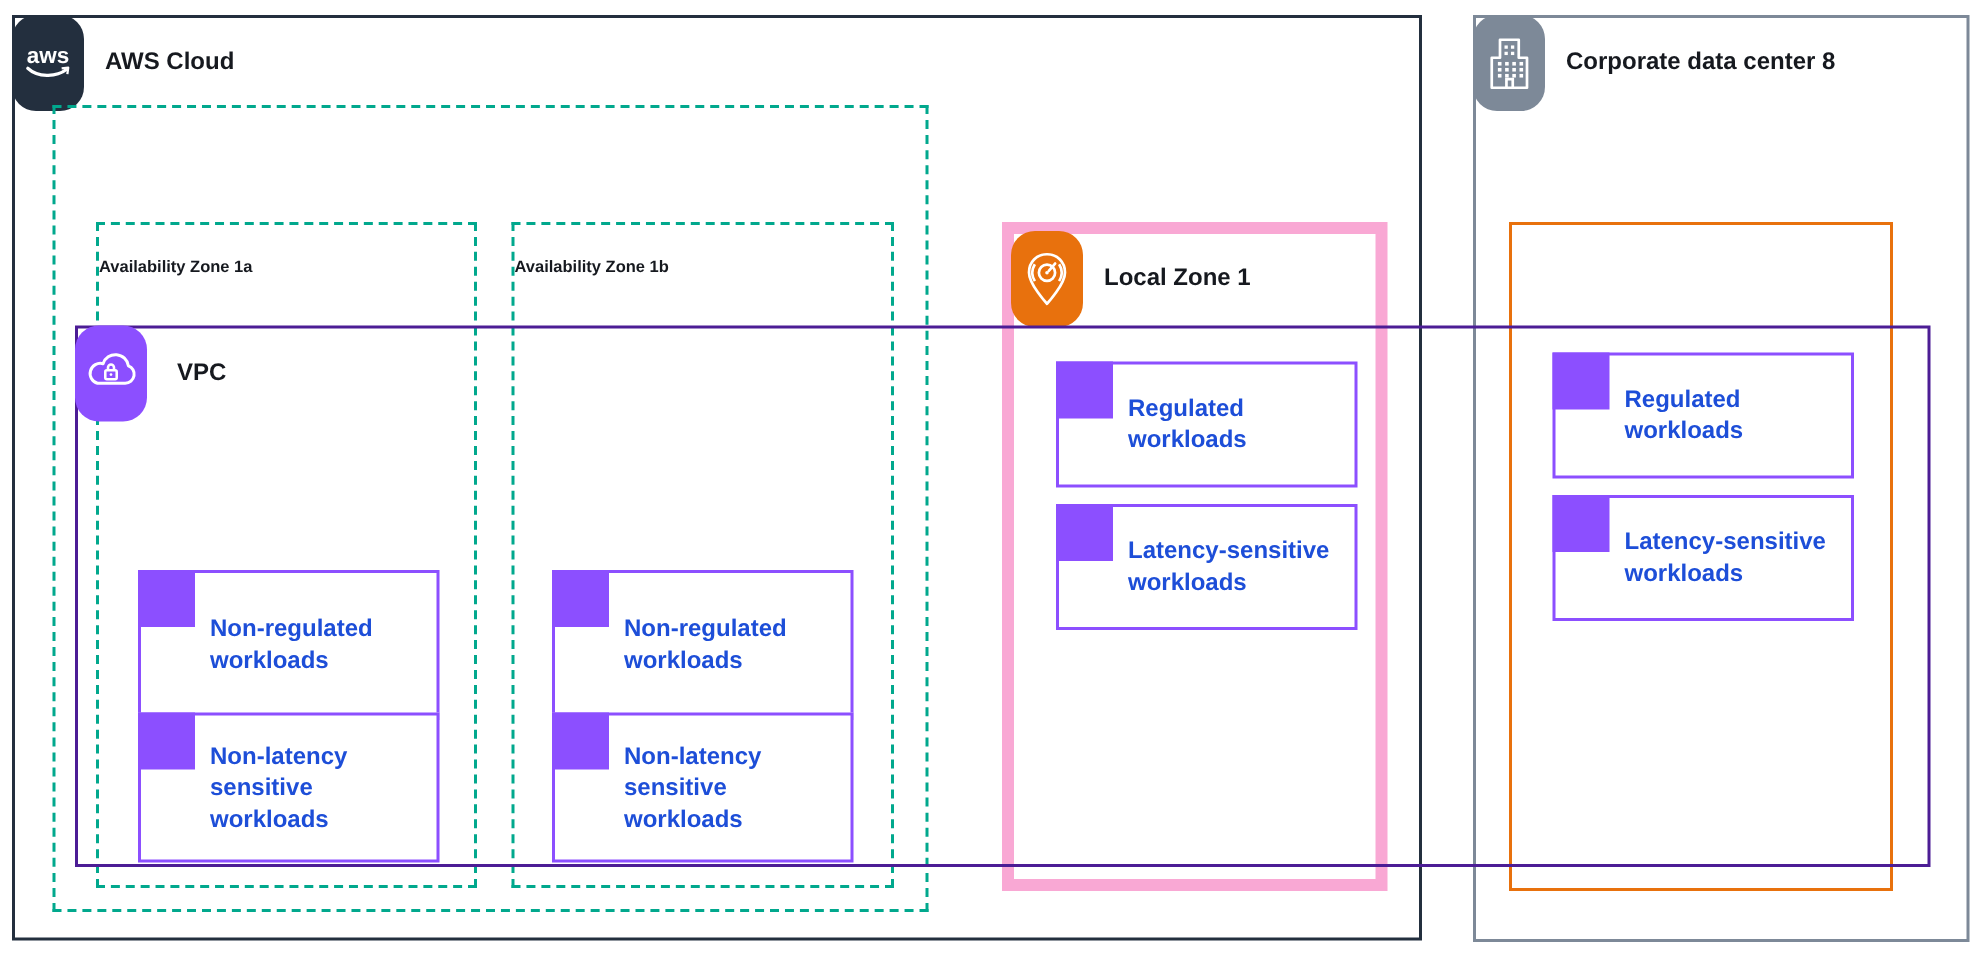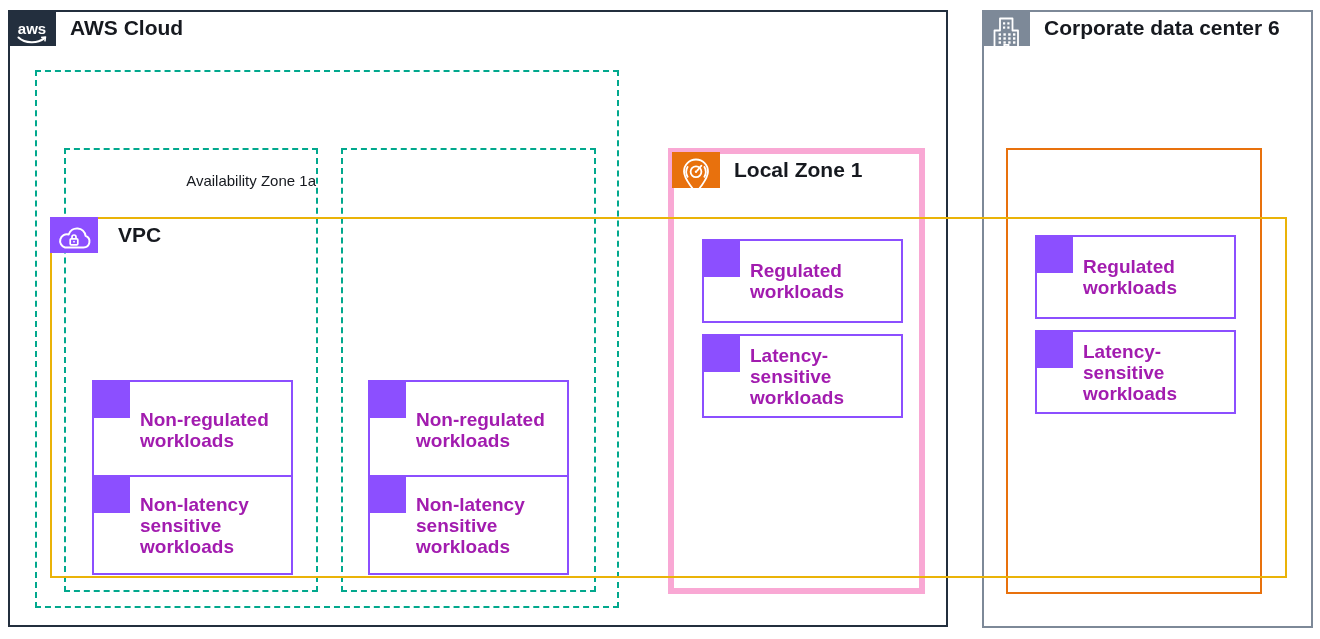--- a/index.html
+++ b/index.html
@@ -8,43 +8,43 @@
     font-family:"Liberation Sans", sans-serif; color:#16191F; overflow:hidden;
   }
   .box { position:absolute; box-sizing:border-box; background:transparent; }
 
   .aws-cloud   { left:8px;    top:10px;  width:940px;  height:617px; border:2px solid #232F3E; }
   .corp-dc     { left:982px;  top:10px;  width:331px;  height:618px; border:2px solid #7D8998; }
   .region      { left:35px;   top:70px;  width:584px;  height:538px; border:2px dashed #01A88D; }
   .az          { top:148px;   width:254px; height:444px; border:2px dashed #01A88D; }
   .az-1a       { left:64px; }
   .az-1b       { left:341px; width:255px; }
-  .local-zone  { left:668px;  top:148px; width:257px;  height:446px; border:6px solid #f9a8d4; }
+  .local-zone  { left:668px;  top:148px; width:257px;  height:446px; border:8px solid #f9a8d4; }
   .outpost     { left:1006px; top:148px; width:256px;  height:446px; border:2px solid #E8710D; }
-  .vpc         { left:50px;   top:217px; width:1237px; height:361px; border:2px solid #eab308; z-index:5; }
+  .vpc         { left:50px;   top:217px; width:1237px; height:361px; border:2px solid #4c1d95; z-index:5; }
 
   .hdr { position:absolute; left:-2px; top:-2px; display:flex; align-items:center; }
-  .icon48 { width:48px; height:36px; flex:0 0 48px; display:flex; justify-content:center; }
+  .icon48 { width:48px; height:64px; flex:0 0 48px; display:flex; align-items:center; justify-content:center;border-radius:16px; }
   .bg-dark   { background:#232F3E; }
   .bg-teal   { background:#01A88D; }
   .bg-purple { background:#8C4FFF; }
   .bg-orange { background:#E8710D; }
   .bg-gray   { background:#7D8998; }
-  .hdr-label { margin-left:14px; font-size:21px; font-weight:bold; white-space:nowrap; color:#16191F; }
+  .hdr-label { margin-left:14px; font-size:16px; font-weight:bold; white-space:nowrap; color:#16191F; }
 
-  .az-label { position:absolute; left:0; right:0; top:22px; text-align:right;
-              font-size:15px; font-weight:normal; color:#16191F; }
+  .az-label { position:absolute; left:0; right:0; top:22px; text-align:left;
+              font-size:11px; font-weight:bold; color:#16191F; }
 
   .card {
     position:absolute; width:201px; box-sizing:border-box; background:#FFFFFF;
     border:2px solid #8C4FFF; display:flex; align-items:center;
     padding:6px 4px 6px 46px; z-index:6;
   }
   .card-sq { position:absolute; left:-2px; top:-2px; width:38px; height:38px; background:#8C4FFF; }
-  .card-label { font-size:19px; font-weight:bold; line-height:21px; color:#a21caf; }
+  .card-label { font-size:16px; font-weight:bold; line-height:21px; color:#1d4ed8; }
 
   .h85 { height:100px; }
   .h84 { height:84px; }
 </style>
 </head>
 <body>
 
 <div class="canvas">
 
   <div class="box aws-cloud">
@@ -67,20 +67,21 @@
           <div class="card-sq"></div>
           <div class="card-label">Non-regulated workloads</div>
         </div>
         <div class="card h85" style="left:26px; top:325px;">
           <div class="card-sq"></div>
           <div class="card-label">Non-latency sensitive workloads</div>
         </div>
       </div>
 
       <div class="box az az-1b" style="left:304px; top:76px;">
+        <div class="az-label">Availability Zone 1b</div>
         <div class="card h85" style="left:25px; top:230px;">
           <div class="card-sq"></div>
           <div class="card-label">Non-regulated workloads</div>
         </div>
         <div class="card h85" style="left:25px; top:325px;">
           <div class="card-sq"></div>
           <div class="card-label">Non-latency sensitive workloads</div>
         </div>
       </div>
     </div>
@@ -127,21 +128,21 @@
           <rect x="21.4" y="27.3" width="2.4" height="2.4" fill="#fff" stroke="none"></rect>
           <rect x="26.2" y="27.3" width="2.4" height="2.4" fill="#fff" stroke="none"></rect>
           <rect x="31" y="27.3" width="2.4" height="2.4" fill="#fff" stroke="none"></rect>
           <rect x="16.6" y="31.3" width="2.4" height="2.4" fill="#fff" stroke="none"></rect>
           <rect x="21.4" y="31.3" width="2.4" height="2.4" fill="#fff" stroke="none"></rect>
           <rect x="26.2" y="31.3" width="2.4" height="2.4" fill="#fff" stroke="none"></rect>
           <rect x="31" y="31.3" width="2.4" height="2.4" fill="#fff" stroke="none"></rect>
           <path d="M22.3 40.5 V34.8 H26.5 V40.5"></path>
         </svg>
       </div>
-      <span class="hdr-label">Corporate data center 6</span>
+      <span class="hdr-label">Corporate data center 8</span>
     </div>
 
     <div class="box outpost" style="left:22px; top:136px;">
       <div class="card h84" style="left:27px; top:85px;">
         <div class="card-sq"></div>
         <div class="card-label">Regulated workloads</div>
       </div>
       <div class="card h84" style="left:27px; top:180px;">
         <div class="card-sq"></div>
         <div class="card-label">Latency-sensitive workloads</div>

